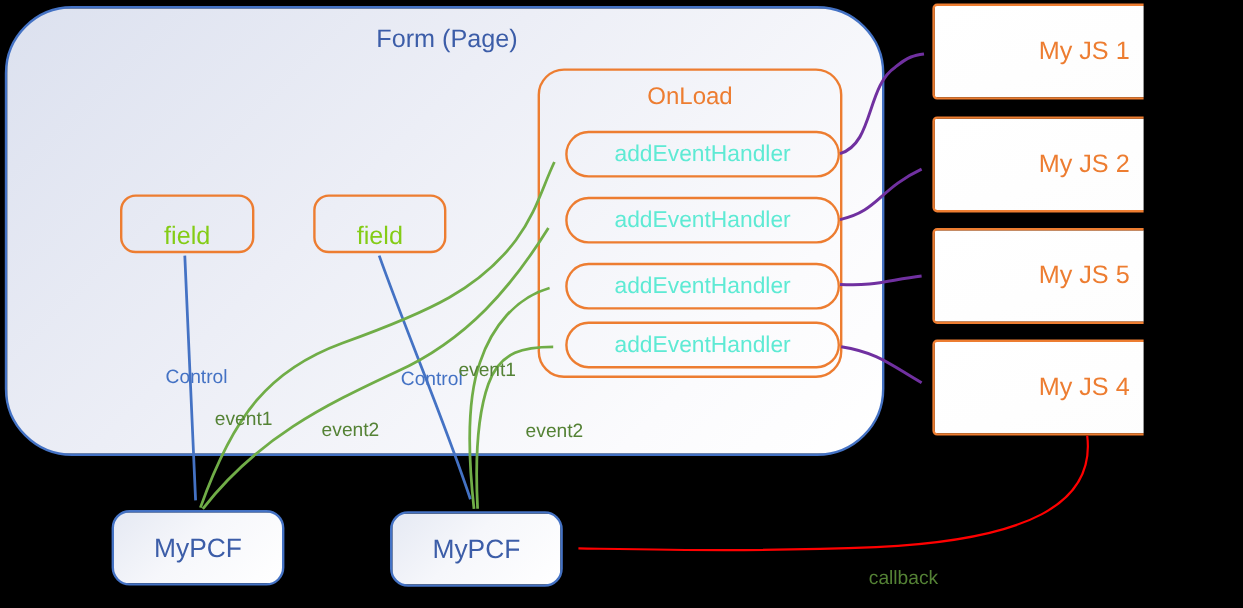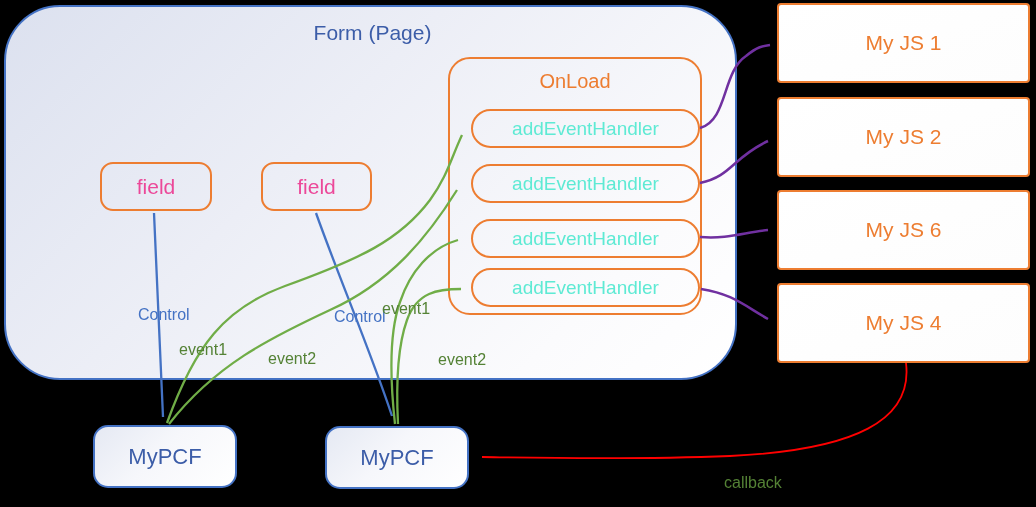--- a/index.html
+++ b/index.html
@@ -1,33 +1,33 @@
 <!DOCTYPE html>
 <html><head>
 <meta charset="utf-8">
 <style>
   html,body{margin:0;padding:0;background:#000;}
   .stage{
-    position:relative;width:1036px;height:507px;background:#000;overflow:hidden;
+    position:relative;width:953px;height:507px;background:#000;overflow:hidden;
     font-family:"Liberation Sans",sans-serif;
   }
   
   .form-box{
     position:absolute;left:4px;top:5px;width:733px;height:375px;box-sizing:border-box;
     border:2px solid #4472C4;border-radius:56px;
     background:linear-gradient(135deg,#dce1ef 0%,#eceef6 40%,#fbfbfd 80%,#ffffff 100%);
   }
   .form-title{
     position:absolute;left:0;top:14px;width:733px;text-align:center;
     font-size:21px;color:#3c5da8;
   }
   
   .field-box{
     position:absolute;box-sizing:border-box;border:2px solid #ED7D31;border-radius:13px;
-    color:#ec4899;font-size:21px;display:flex;align-items:center;justify-content:center;
+    color:#84cc16;font-size:21px;display:flex;align-items:flex-end;justify-content:center;
     background:transparent;
   }
   .f1{left:100px;top:162px;width:112px;height:49px;}
   .f2{left:261px;top:162px;width:111px;height:49px;}
   .onload-box{
     position:absolute;left:448px;top:57px;width:254px;height:258px;box-sizing:border-box;
     border:2px solid #ED7D31;border-radius:22px;background:transparent;
   }
   .onload-title{
     position:absolute;left:0;top:11px;width:100%;text-align:center;
@@ -92,21 +92,21 @@
     <div class="handler h4">addEventHandler</div>
   </div>
 
   <div class="js-box js1">
     <span>My JS 1</span>
   </div>
   <div class="js-box js2">
     <span>My JS 2</span>
   </div>
   <div class="js-box js3">
-    <span>My JS 6</span>
+    <span>My JS 5</span>
   </div>
   <div class="js-box js4">
     <span>My JS 4</span>
   </div>
 
   <div class="pcf-box p1">
     <span>MyPCF</span>
   </div>
   <div class="pcf-box p2">
     <span>MyPCF</span>

